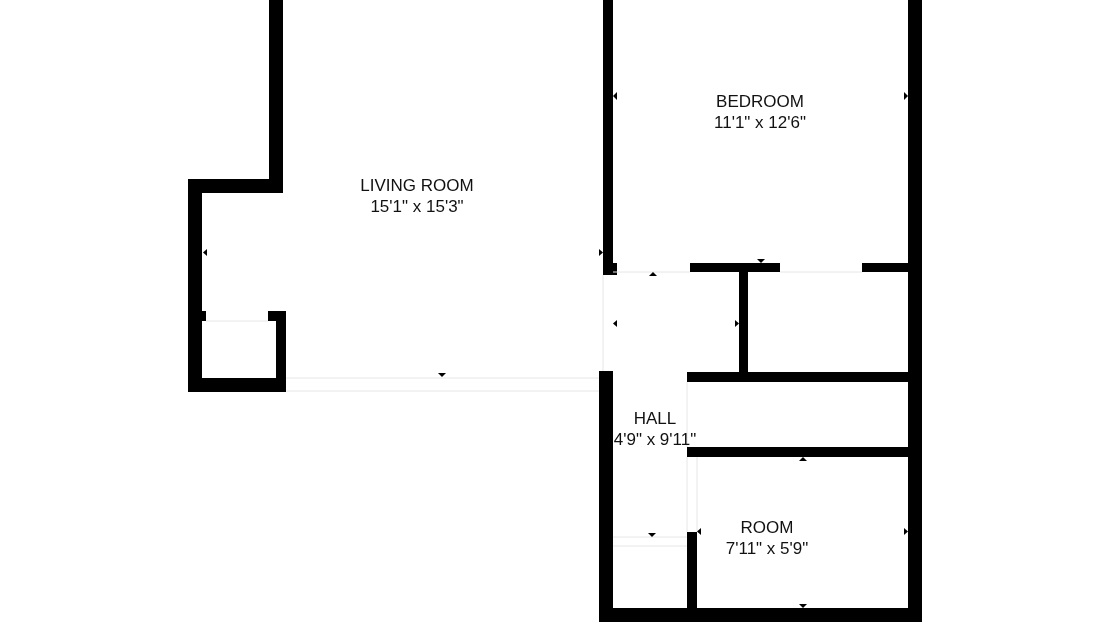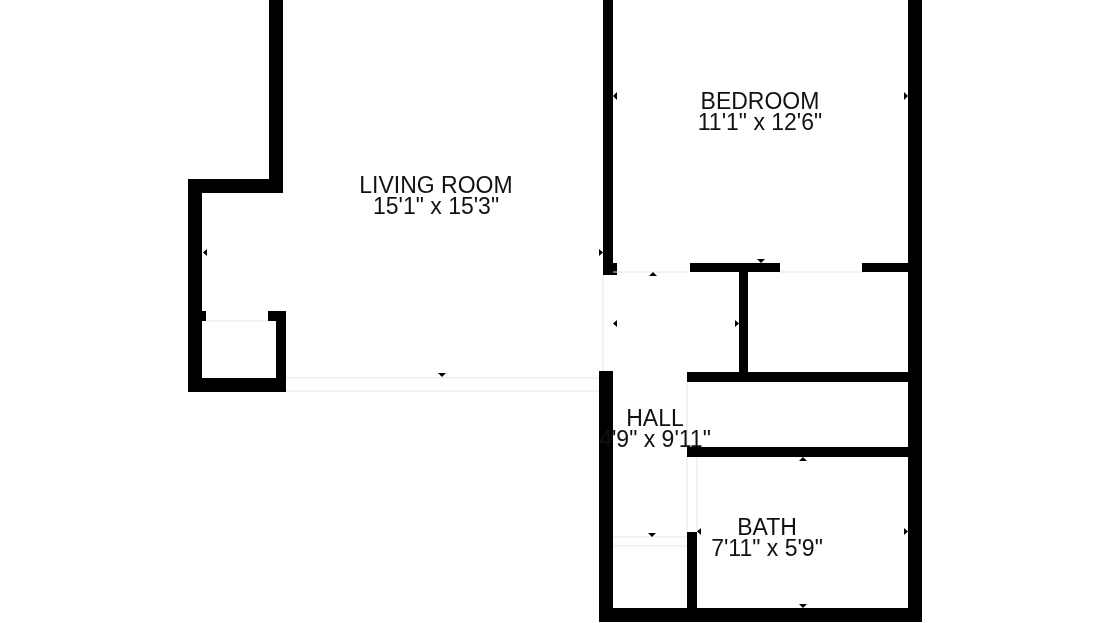--- a/index.html
+++ b/index.html
@@ -1,20 +1,20 @@
 <!DOCTYPE html>
 <html><head>
 <meta charset="utf-8">
 <style>
   html, body { margin: 0; padding: 0; background: #ffffff; }
   body { width: 1110px; height: 623px; position: relative; overflow: hidden;
          font-family: "Liberation Sans", sans-serif; }
   #plan { position: absolute; left: 0; top: 0; width: 1110px; height: 623px; }
   .label { position: absolute; text-align: center; color: #111111;
-           font-size: 23px; line-height: 21px; white-space: nowrap; transform: translateX(-50%); }
+           font-size: 17px; line-height: 21px; white-space: nowrap; transform: translateX(-50%); }
   .label span { display: block; }
 </style>
 </head>
 <body>
 
 <svg id="plan" viewBox="0 0 1110 623" xmlns="http://www.w3.org/2000/svg">
   <g fill="#000000">
 
     <rect x="269" y="0" width="14" height="193"></rect>
 
@@ -80,28 +80,28 @@
     <polygon points="617,320 617,327 613,323.5"></polygon>
     <polygon points="735,320 735,327 739,323.5"></polygon>
     <polygon points="799,461 807,461 803,457"></polygon>
     <polygon points="648,533 656,533 652,537"></polygon>
     <polygon points="701,528 701,535 697,531.5"></polygon>
     <polygon points="904,528 904,535 908,531.5"></polygon>
     <polygon points="799,604 807,604 803,608"></polygon>
   </g>
 </svg>
 
-<div class="label" style="left:436px; top:175px;">
+<div class="label" style="left:417px; top:175px;">
   <span>LIVING ROOM</span>
   <span>15'1" x 15'3"</span>
 </div>
 <div class="label" style="left:760px; top:91px;">
   <span>BEDROOM</span>
   <span>11'1" x 12'6"</span>
 </div>
 <div class="label" style="left:655px; top:384px;margin-top:24px;">
   <span>HALL</span>
   <span>4'9" x 9'11"</span>
 </div>
 <div class="label" style="left:767px; top:517px;">
-  <span>BATH</span>
+  <span>ROOM</span>
   <span>7'11" x 5'9"</span>
 </div>
 
 </body></html>

